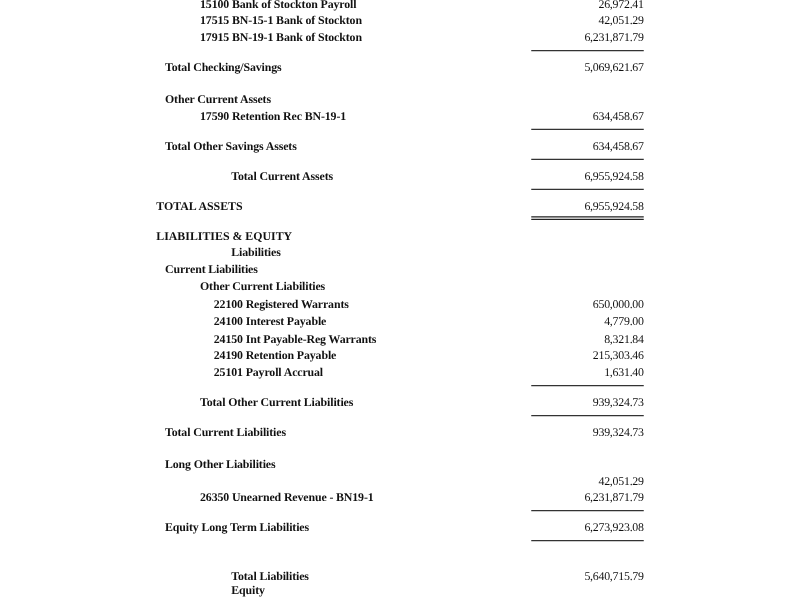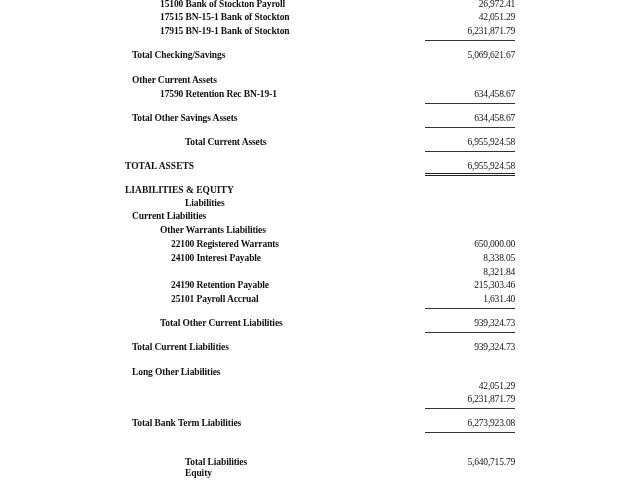--- a/index.html
+++ b/index.html
@@ -69,32 +69,33 @@
 <div class="row" style="top:184px">
   <span class="label l0 caps">LIABILITIES &amp; EQUITY</span>
 </div>
 <div class="row" style="top:197px">
   <span class="label l1">Liabilities</span>
 </div>
 <div class="row" style="top:210px">
   <span class="label l2">Current Liabilities</span>
 </div>
 <div class="row" style="top:224px">
-  <span class="label l3">Other Warrants Liabilities</span>
+  <span class="label l3">Other Current Liabilities</span>
 </div>
 
 <div class="row" style="top:238px">
   <span class="label l4">22100 Registered Warrants</span>
   <span class="val">650,000.00</span>
 </div>
 <div class="row" style="top:252px">
   <span class="label l4">24100 Interest Payable</span>
-  <span class="val">8,338.05</span>
+  <span class="val">4,779.00</span>
 </div>
 <div class="row" style="top:266px">
+  <span class="label l4">24150 Int Payable-Reg Warrants</span>
   <span class="val">8,321.84</span>
 </div>
 <div class="row" style="top:279px">
   <span class="label l4">24190 Retention Payable</span>
   <span class="val">215,303.46</span>
 </div>
 <div class="row" style="top:293px">
   <span class="label l4">25101 Payroll Accrual</span>
   <span class="val">1,631.40</span>
 </div>
@@ -111,26 +112,27 @@
   <span class="val">939,324.73</span>
 </div>
 
 <div class="row" style="top:366px">
   <span class="label l2">Long Other Liabilities</span>
 </div>
 <div class="row" style="top:380px">
   <span class="val">42,051.29</span>
 </div>
 <div class="row" style="top:393px">
+  <span class="label l3">26350 Unearned Revenue - BN19-1</span>
   <span class="val">6,231,871.79</span>
 </div>
 <div class="rule" style="top:408px"></div>
 
 <div class="row" style="top:417px">
-  <span class="label l2">Total Bank Term Liabilities</span>
+  <span class="label l2">Equity Long Term Liabilities</span>
   <span class="val">6,273,923.08</span>
 </div>
 <div class="rule" style="top:432px"></div>
 
 <div class="row" style="top:456px">
   <span class="label l1">Total Liabilities</span>
   <span class="val">5,640,715.79</span>
 </div>
 
 <div class="row" style="top:467px">

